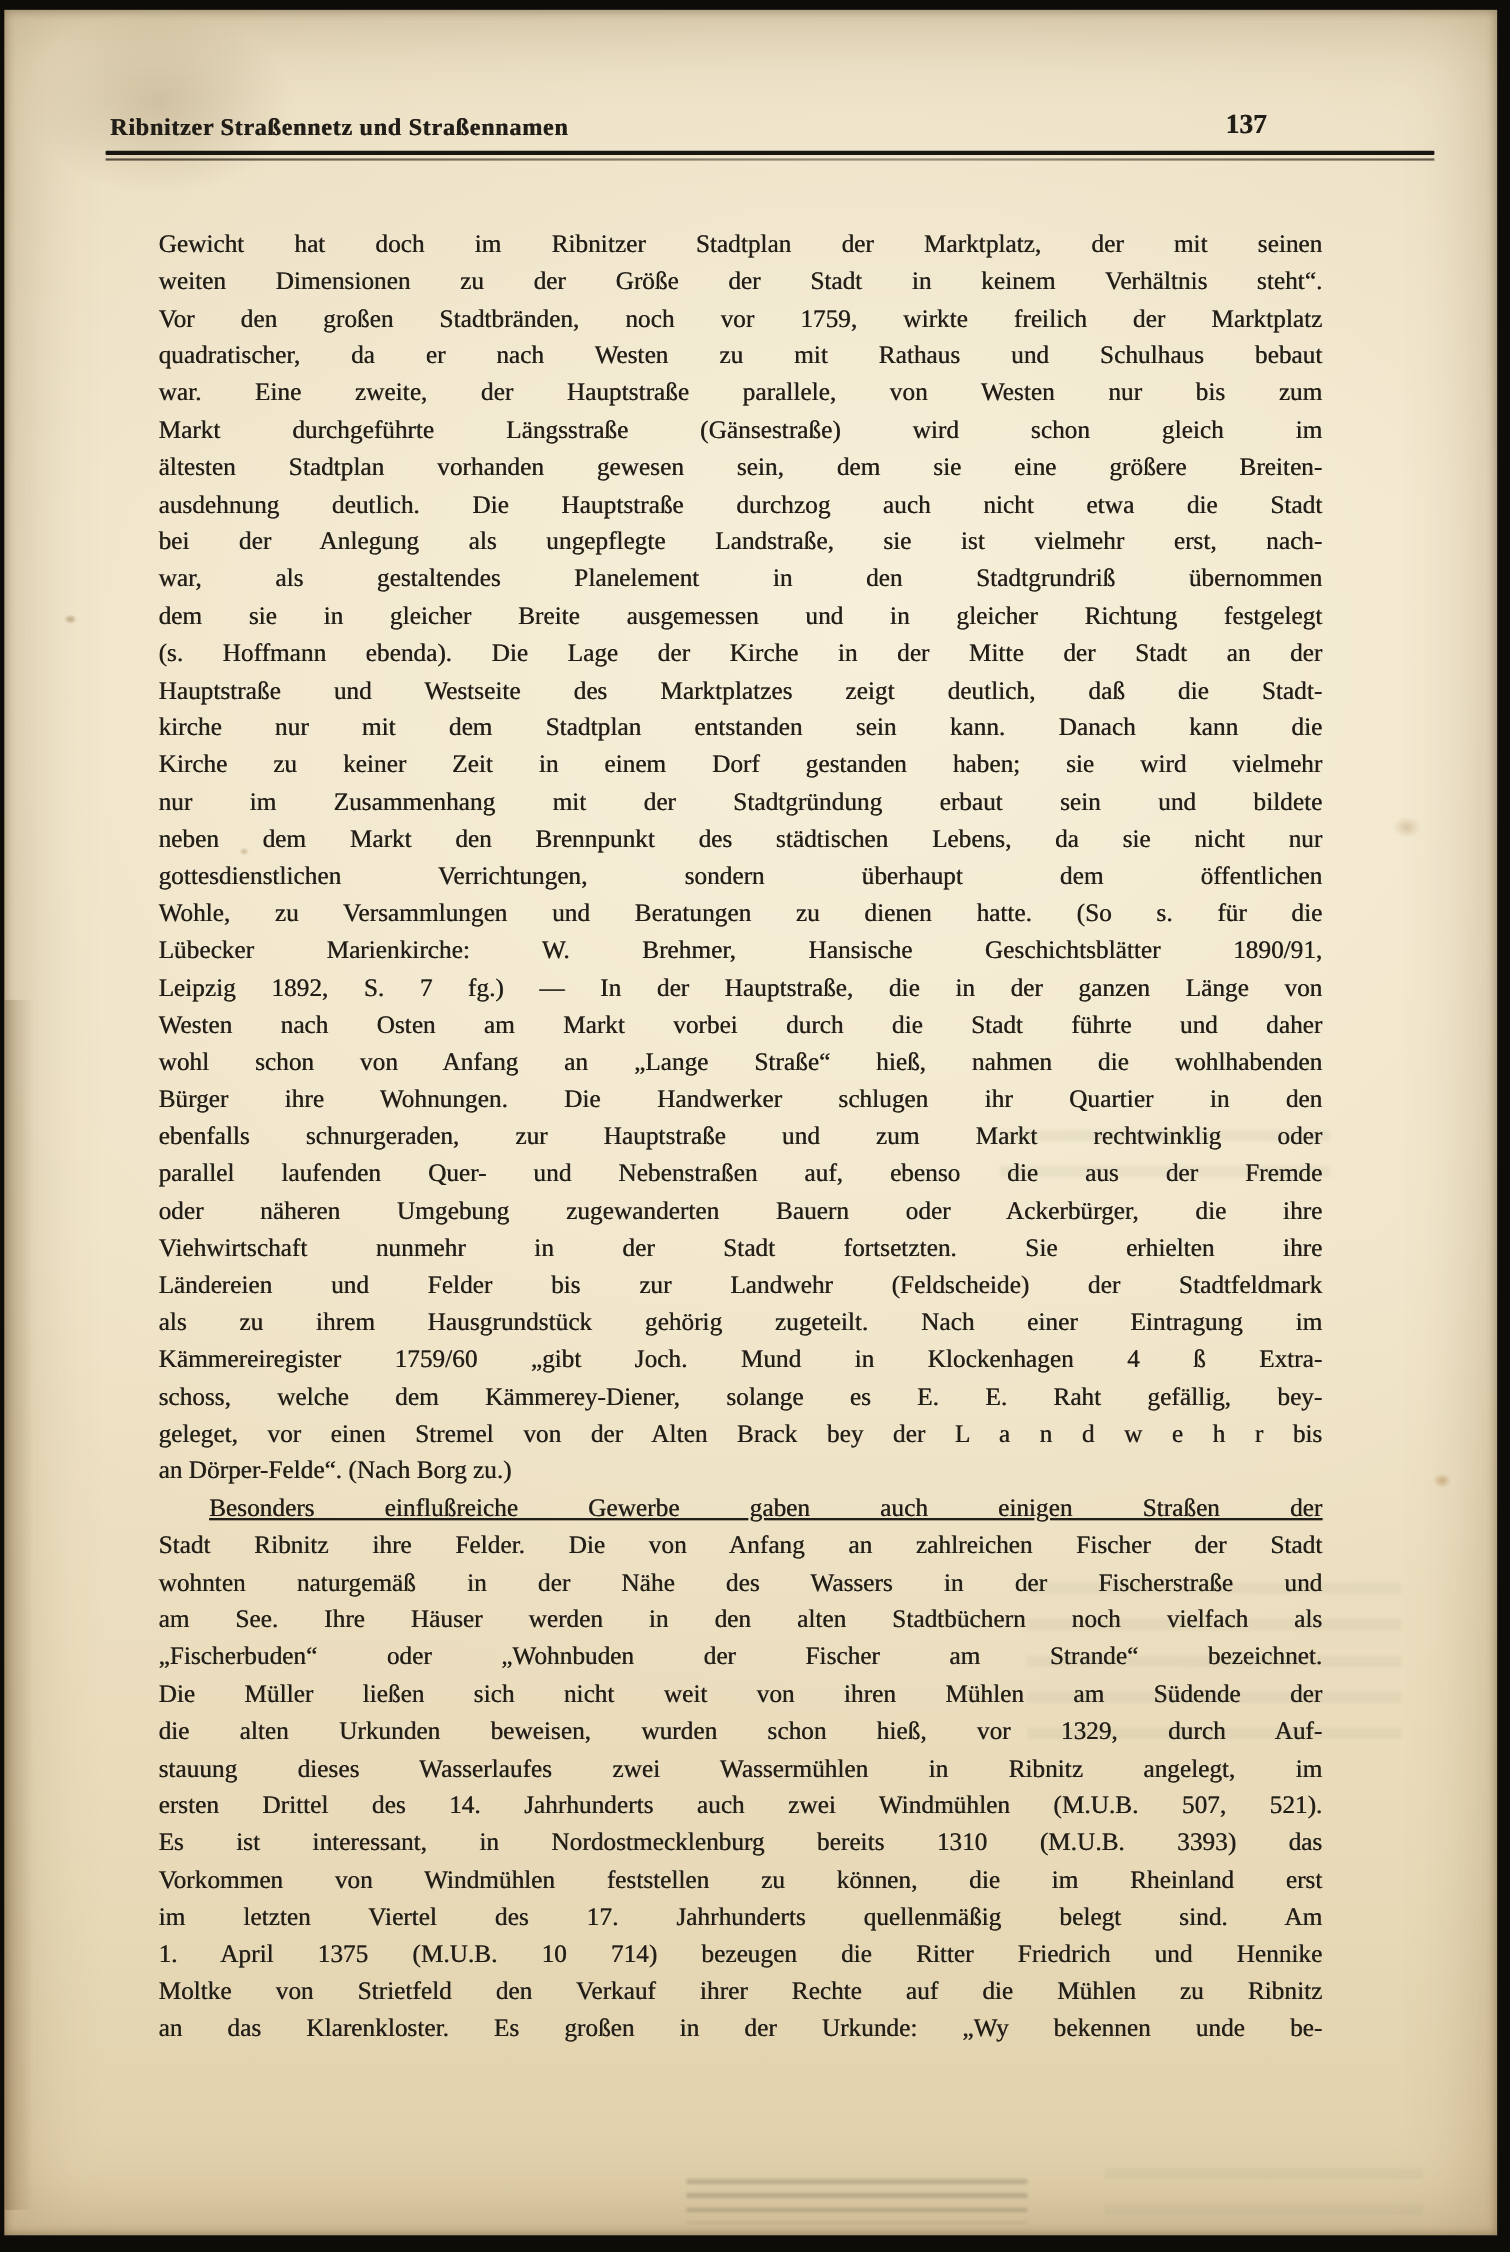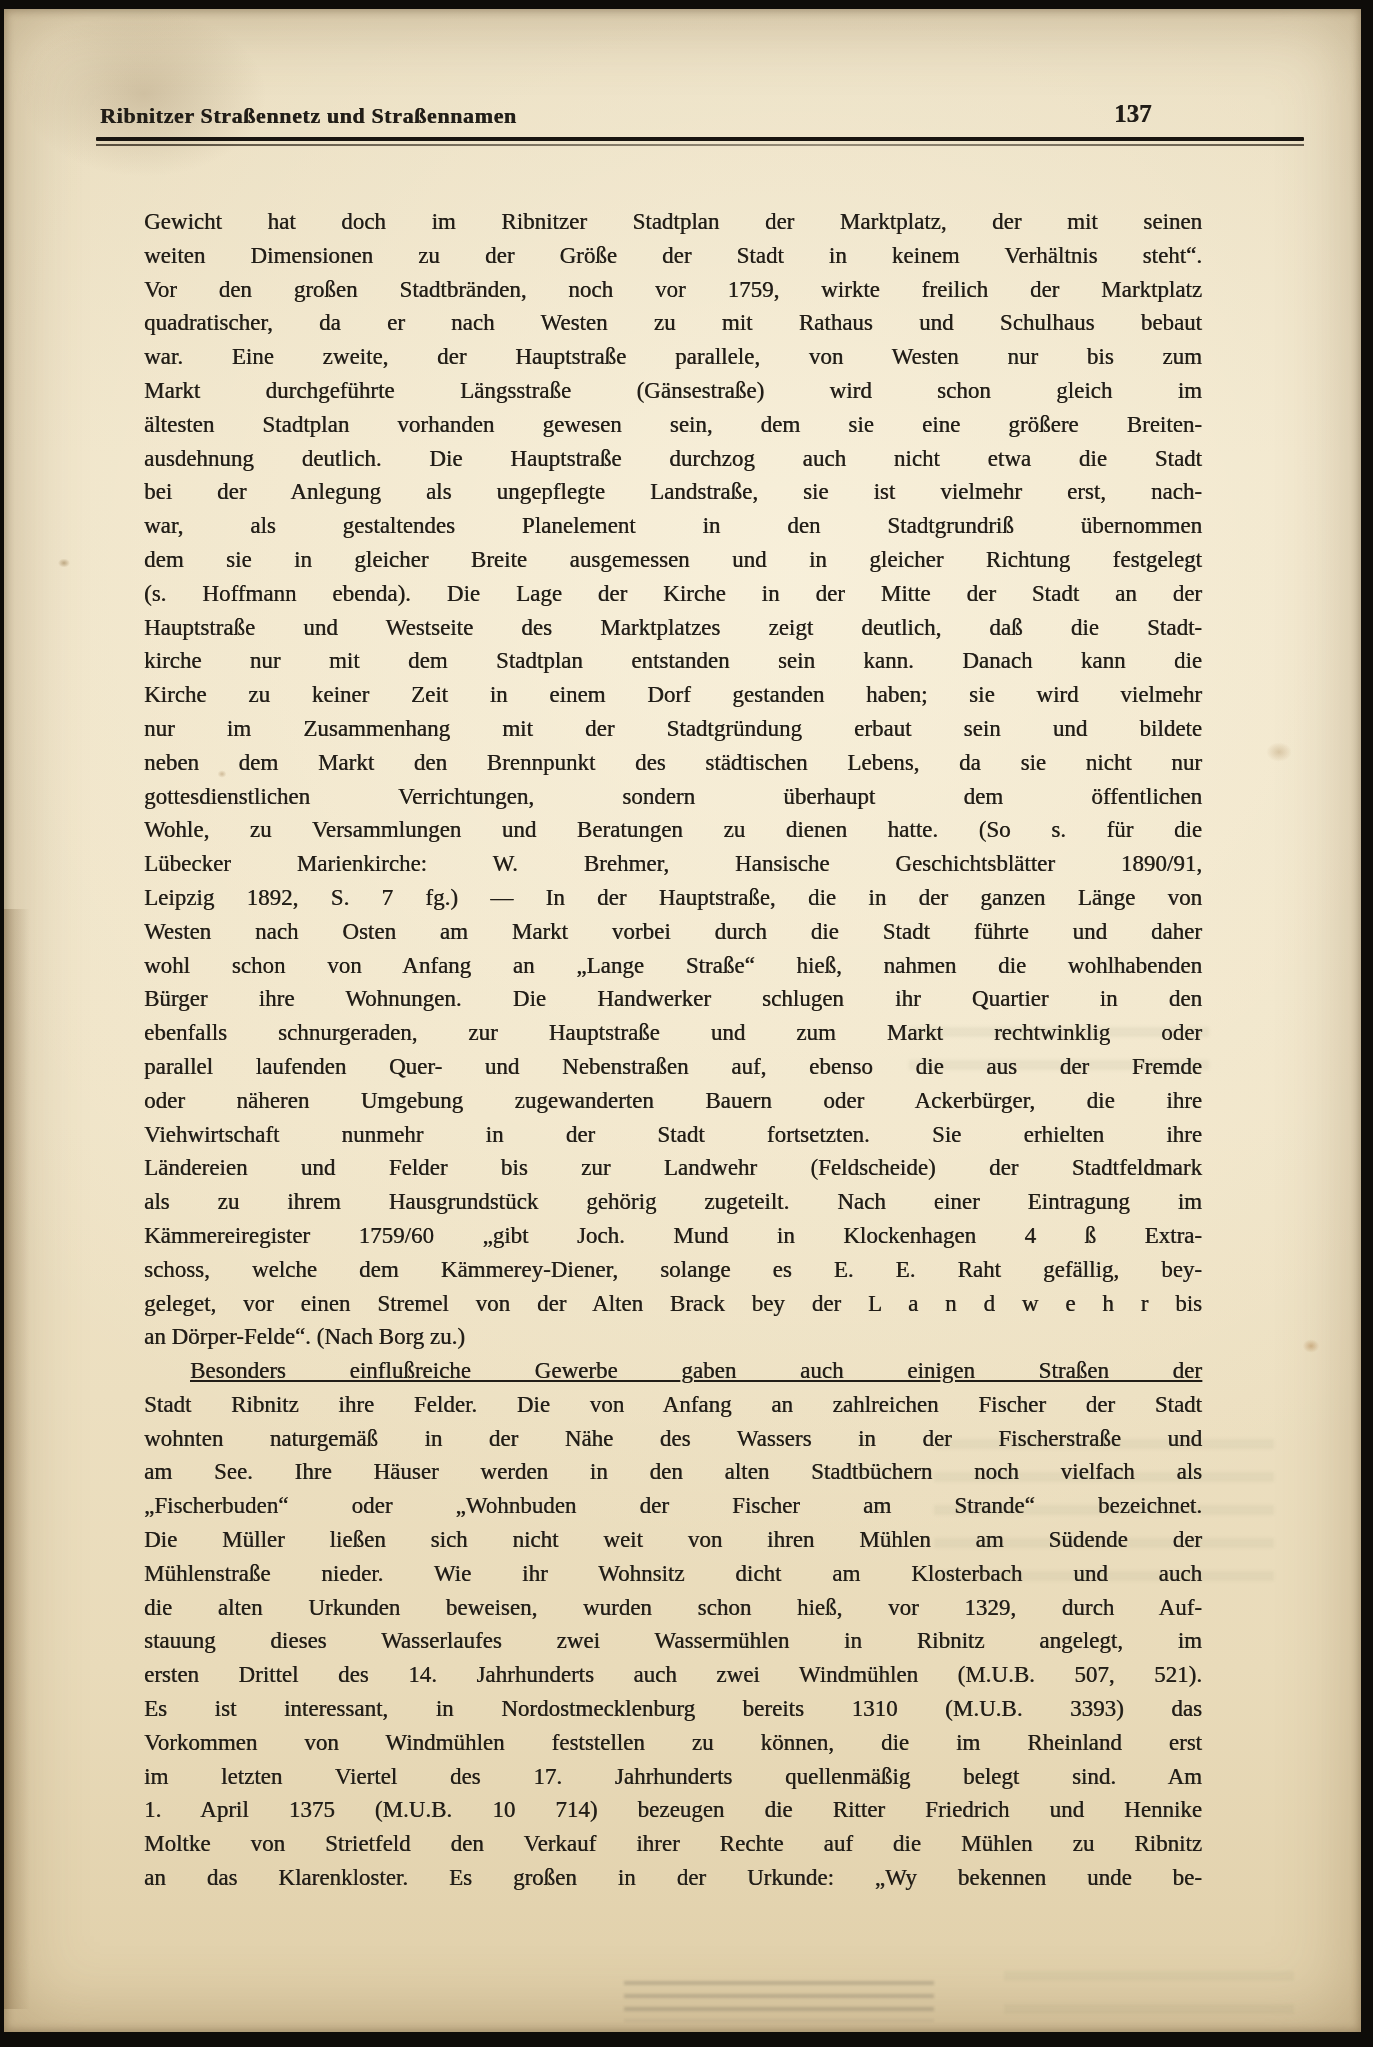--- a/index.html
+++ b/index.html
@@ -157,21 +157,20 @@
         <div class="line">geleget, vor einen Stremel von der Alten Brack bey der L a n d w e h r bis</div>
         <div class="line no-justify-last">an Dörper-Felde“. (Nach Borg zu.)</div>
       </div>
       <div class="paragraph">
         <div class="line indent">Besonders einflußreiche Gewerbe gaben auch einigen Straßen der</div>
         <div class="line">Stadt Ribnitz ihre Felder. Die von Anfang an zahlreichen Fischer der Stadt</div>
         <div class="line">wohnten naturgemäß in der Nähe des Wassers in der Fischerstraße und</div>
         <div class="line">am See. Ihre Häuser werden in den alten Stadtbüchern noch vielfach als</div>
         <div class="line">„Fischerbuden“ oder „Wohnbuden der Fischer am Strande“ bezeichnet.</div>
         <div class="line">Die Müller ließen sich nicht weit von ihren Mühlen am Südende der</div>
-        <div class="line">Mühlenstraße nieder. Wie ihr Wohnsitz dicht am Klosterbach und auch</div>
         <div class="line">die alten Urkunden beweisen, wurden schon hieß, vor 1329, durch Auf-</div>
         <div class="line">stauung dieses Wasserlaufes zwei Wassermühlen in Ribnitz angelegt, im</div>
         <div class="line">ersten Drittel des 14. Jahrhunderts auch zwei Windmühlen (M.U.B. 507, 521).</div>
         <div class="line">Es ist interessant, in Nordostmecklenburg bereits 1310 (M.U.B. 3393) das</div>
         <div class="line">Vorkommen von Windmühlen feststellen zu können, die im Rheinland erst</div>
         <div class="line">im letzten Viertel des 17. Jahrhunderts quellenmäßig belegt sind. Am</div>
         <div class="line">1. April 1375 (M.U.B. 10 714) bezeugen die Ritter Friedrich und Hennike</div>
         <div class="line">Moltke von Strietfeld den Verkauf ihrer Rechte auf die Mühlen zu Ribnitz</div>
         <div class="line">an das Klarenkloster. Es großen in der Urkunde: „Wy bekennen unde be-</div>
       </div>

